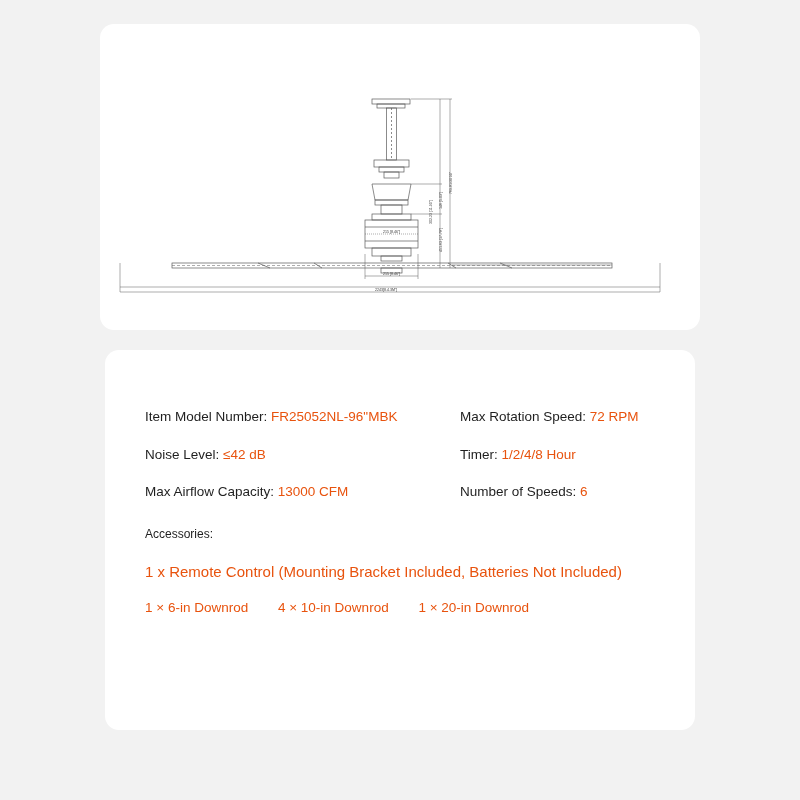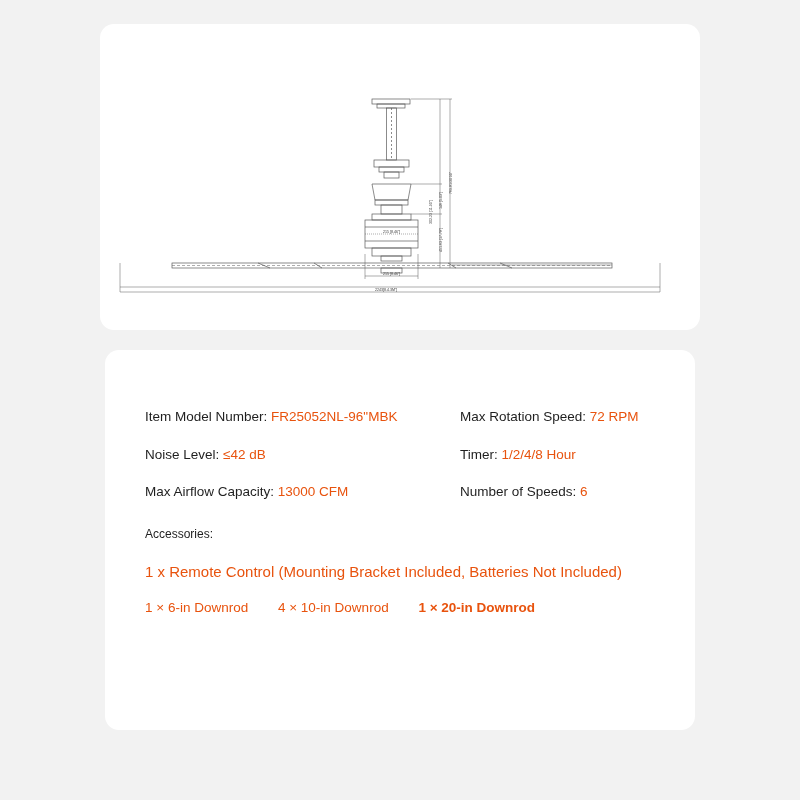--- a/index.html
+++ b/index.html
@@ -78,21 +78,21 @@
     color: #e8530e;
     line-height: 20px;
   }
   .acc-rods {
     margin-top: 16px;
     font-size: 13.5px;
     color: #e8530e;
     line-height: 20px;
   }
   .acc-rods span { margin-right: 26px; margin-top: 23px; }
-  .acc-rods span:last-child { margin-right: 0; font-weight: bold; }
+  .acc-rods span:last-child { margin-right: 0; }
 
   
   .dim-txt {
     font-family: "Liberation Sans", sans-serif;
     font-size: 3.6px;
     fill: #3a3a3a;
   }
 </style>
 </head>
 <body>

